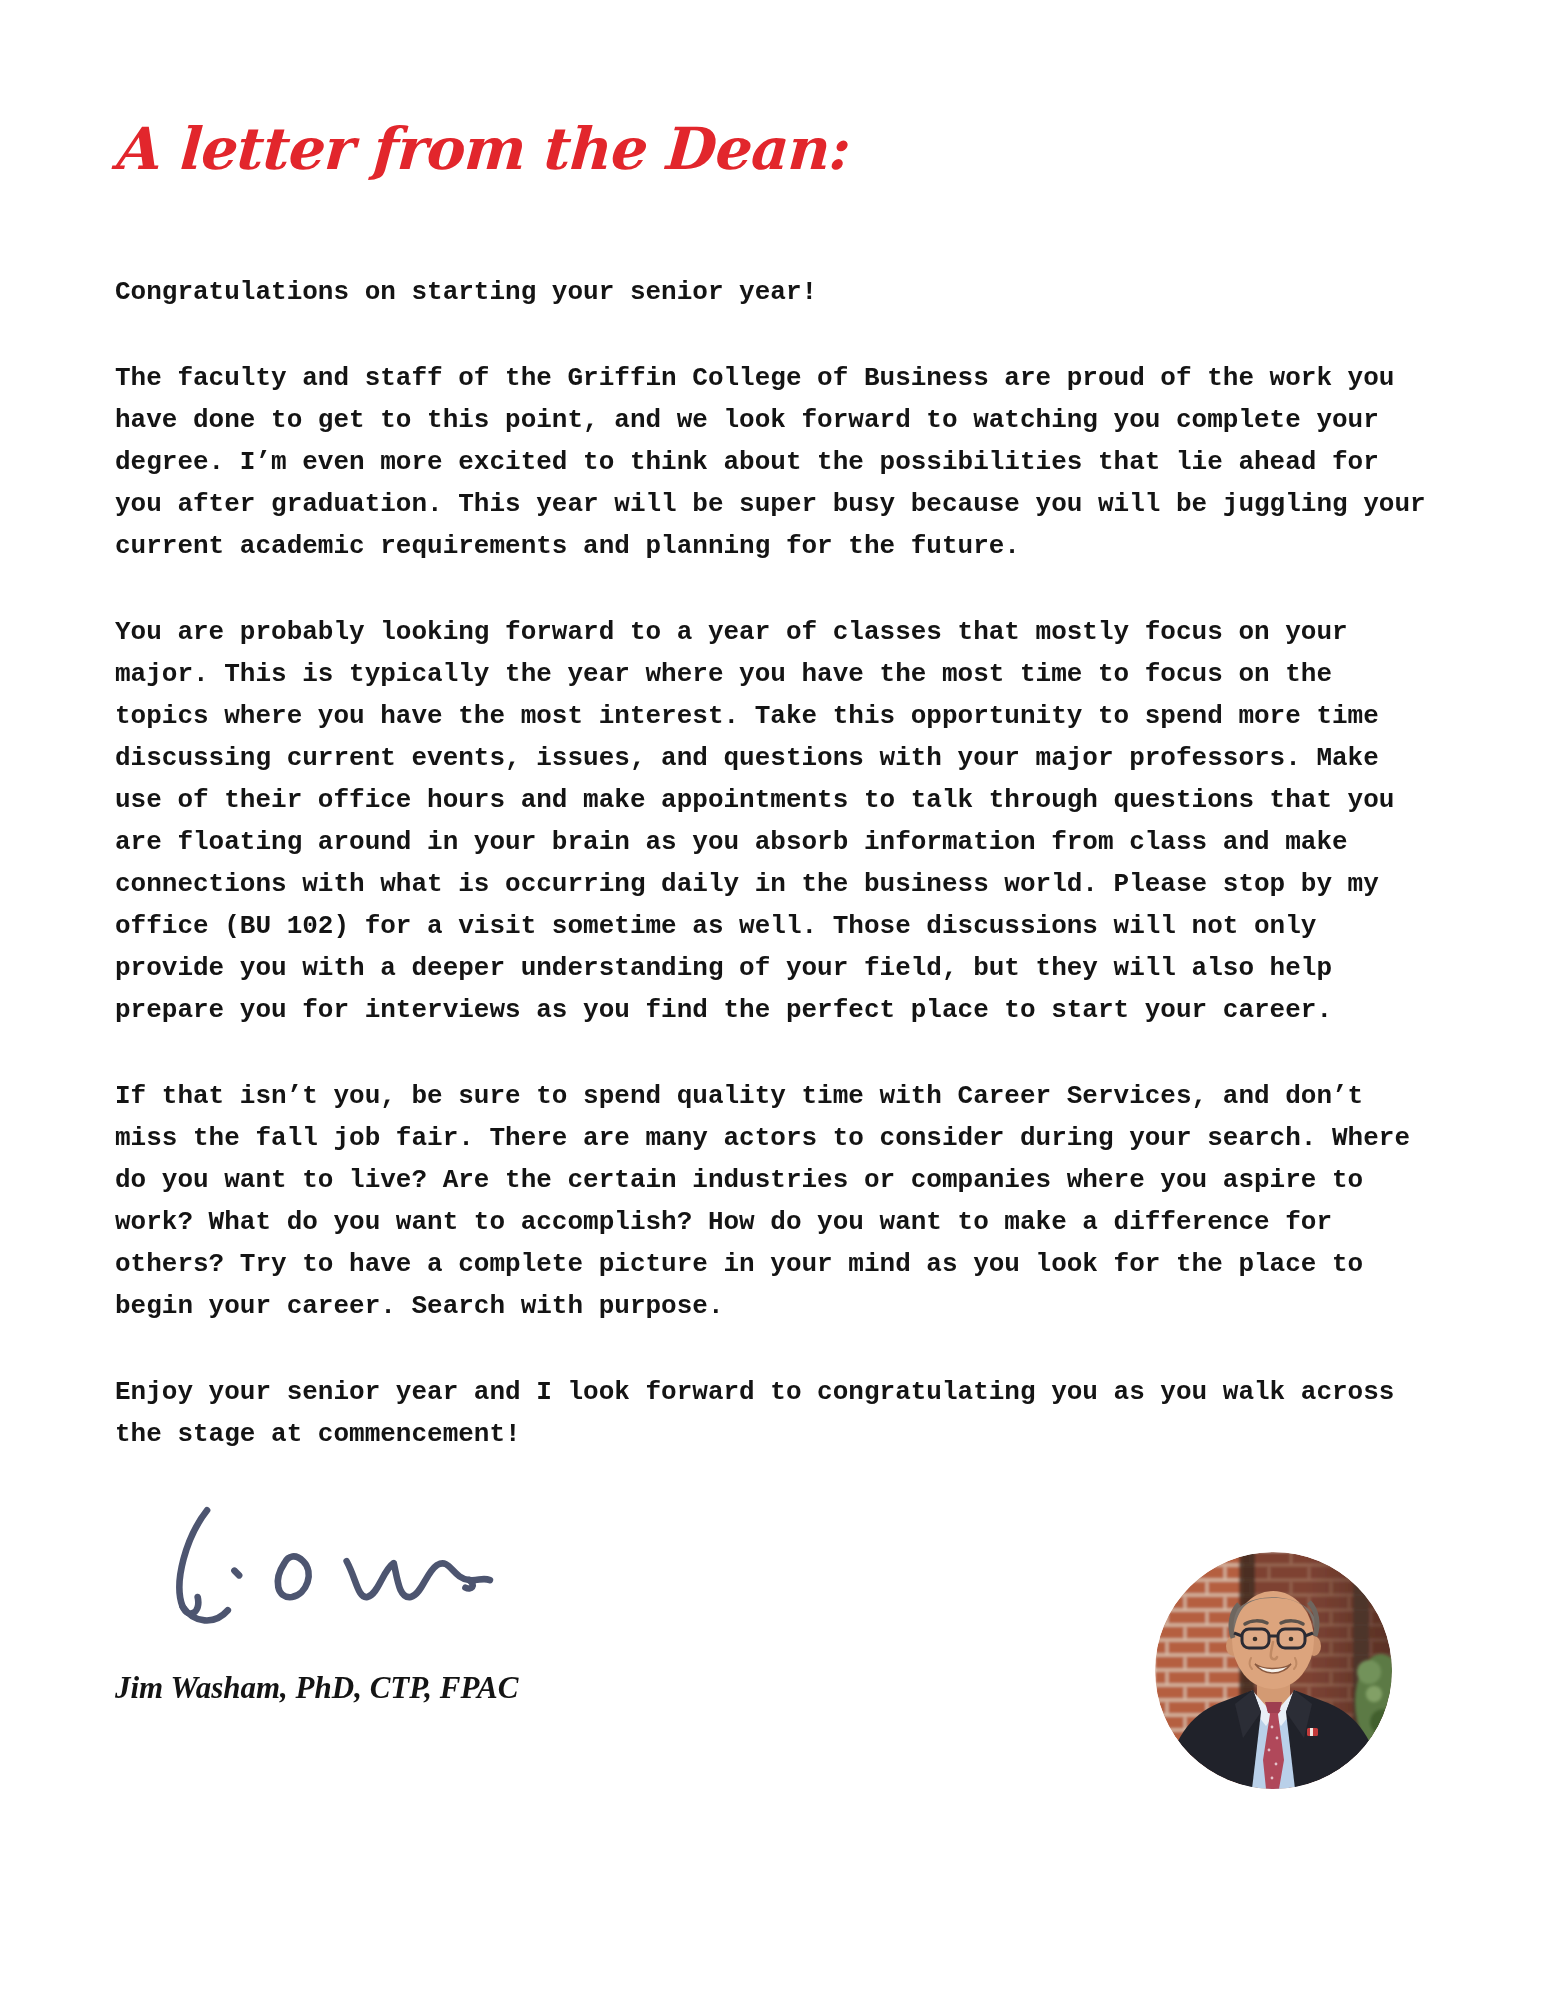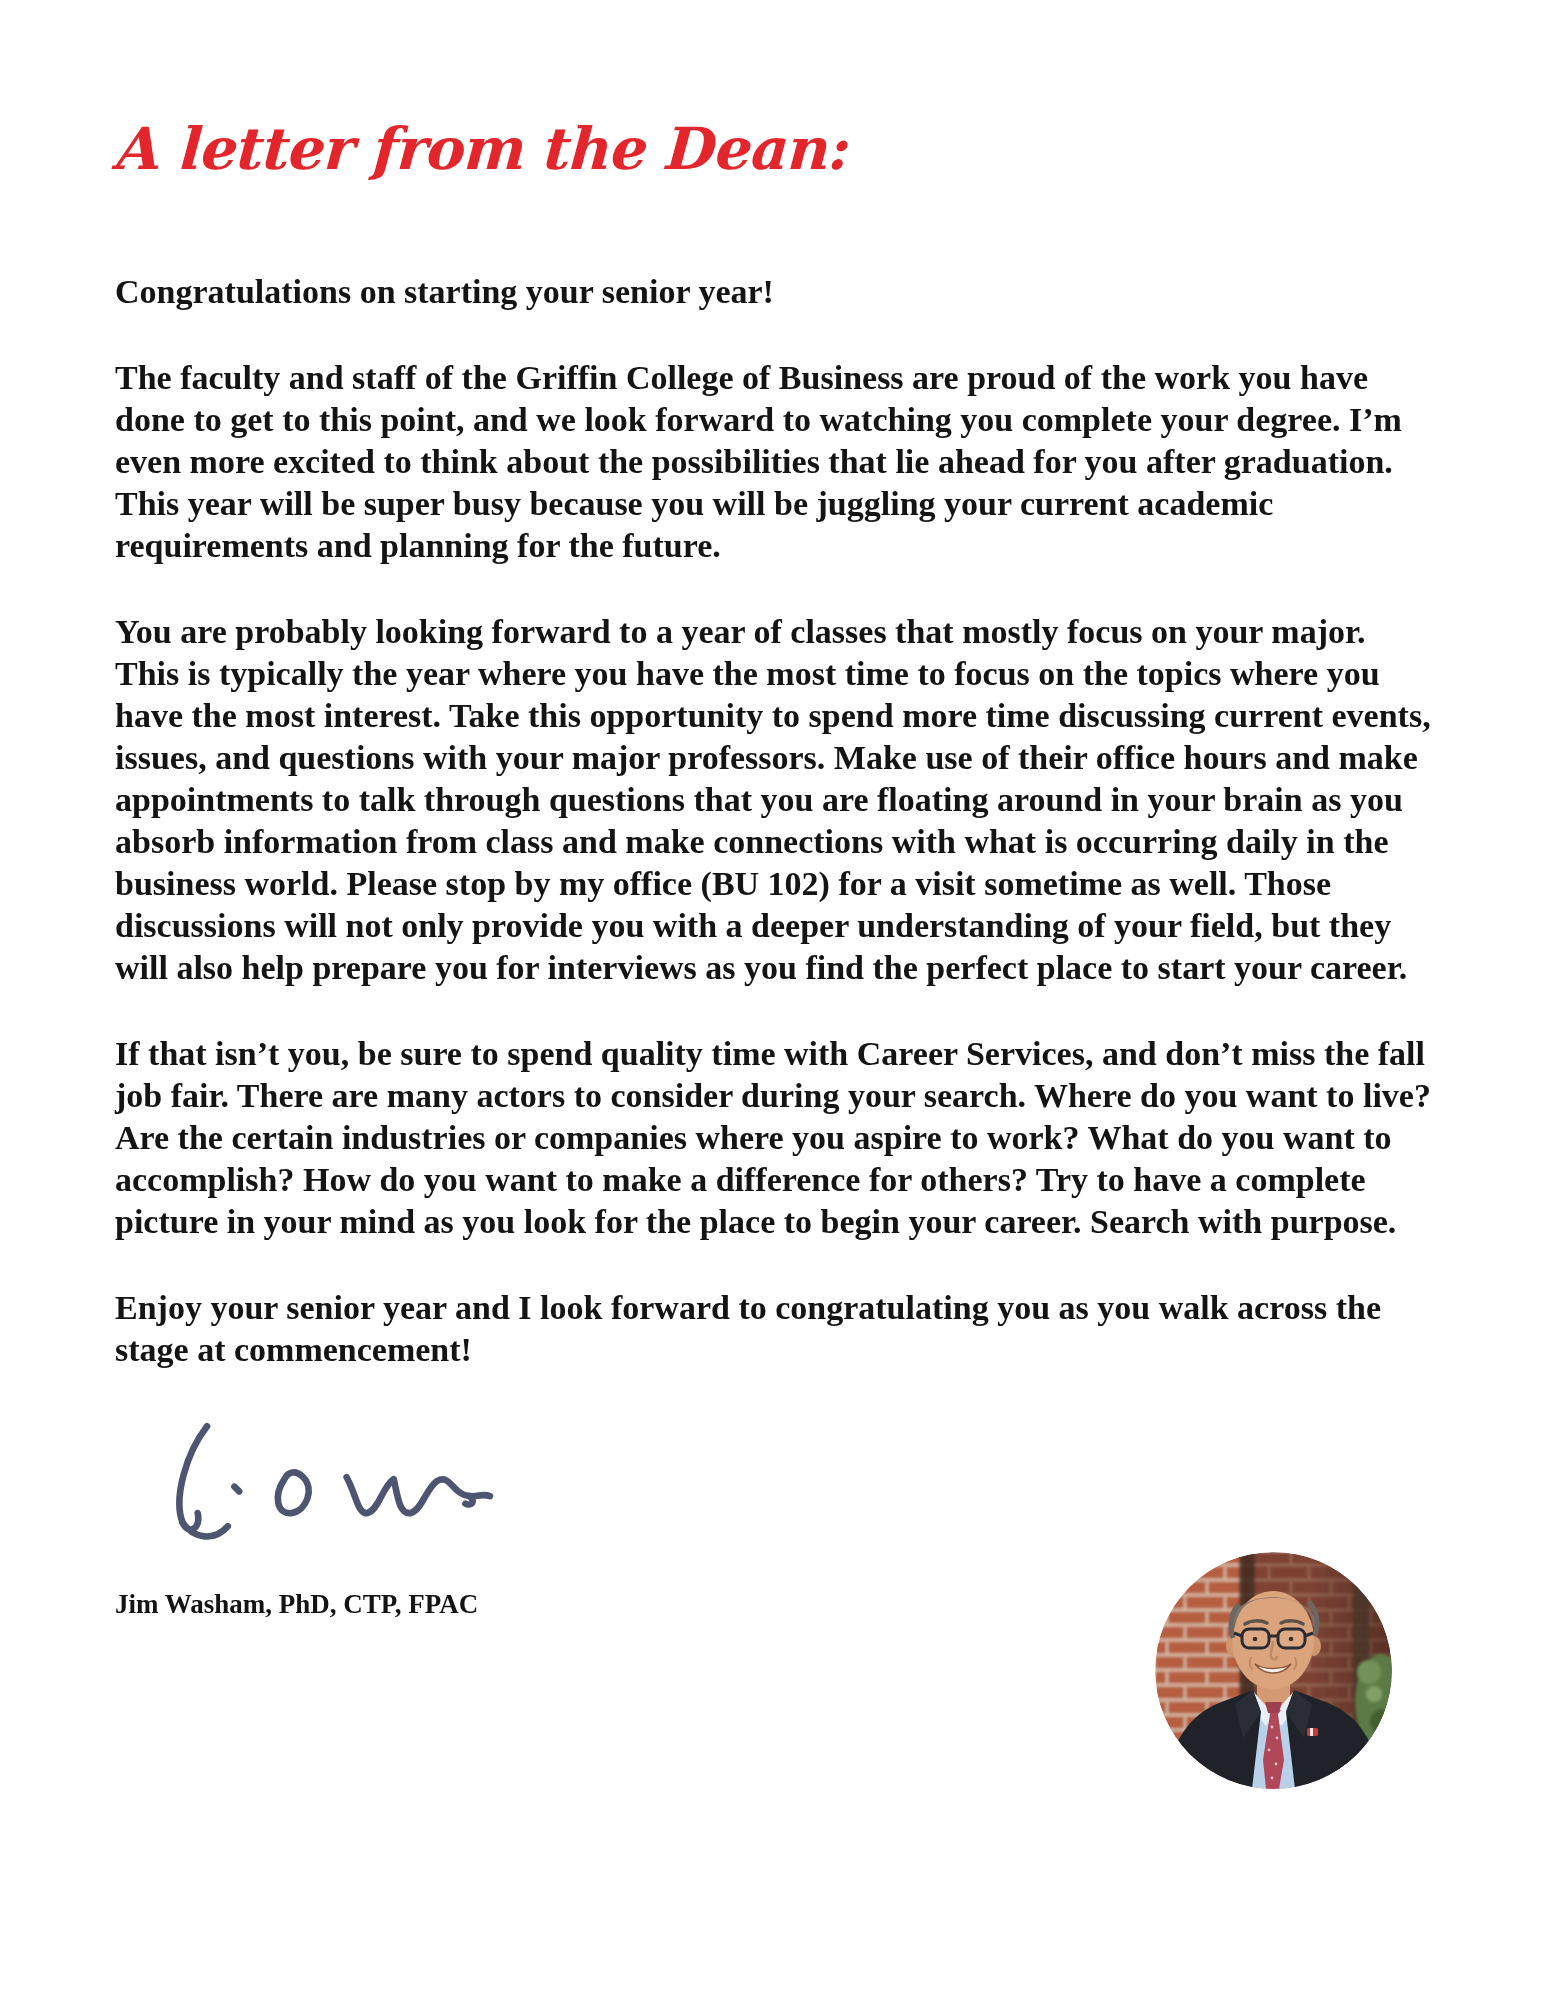--- a/index.html
+++ b/index.html
@@ -28,37 +28,39 @@
     font-size:58px;
     line-height:67px;
     letter-spacing:-1px;
     color:var(--heading-red);
     margin:0 0 88px 0;
     transform:skewX(-4deg);
     transform-origin:left bottom;
   }
   .letter-body{max-width:1325px;}
   .para{
-    font-size:34px;
+    font-size:26px;
     font-weight:600;
     line-height:42px;
     margin:0 0 44px 0;
     color:var(--body-text);
+    font-family:Liberation Mono, monospace;
   }
   .signature-block{
     margin:30px 0 0 28px;
     height:132px;
   }
   .signature-block svg{display:block;}
   .signer{
     margin-top:36px;
-    font-size:27px;
+    font-size:31px;
     font-weight:700;
     line-height:42px;
     color:var(--body-text);
+    font-style:italic;
   }
   .avatar{
     position:absolute;
     left:1155px;
     top:1552px;
     width:237px;
     height:237px;
     border-radius:50%;
     overflow:hidden;
   }

